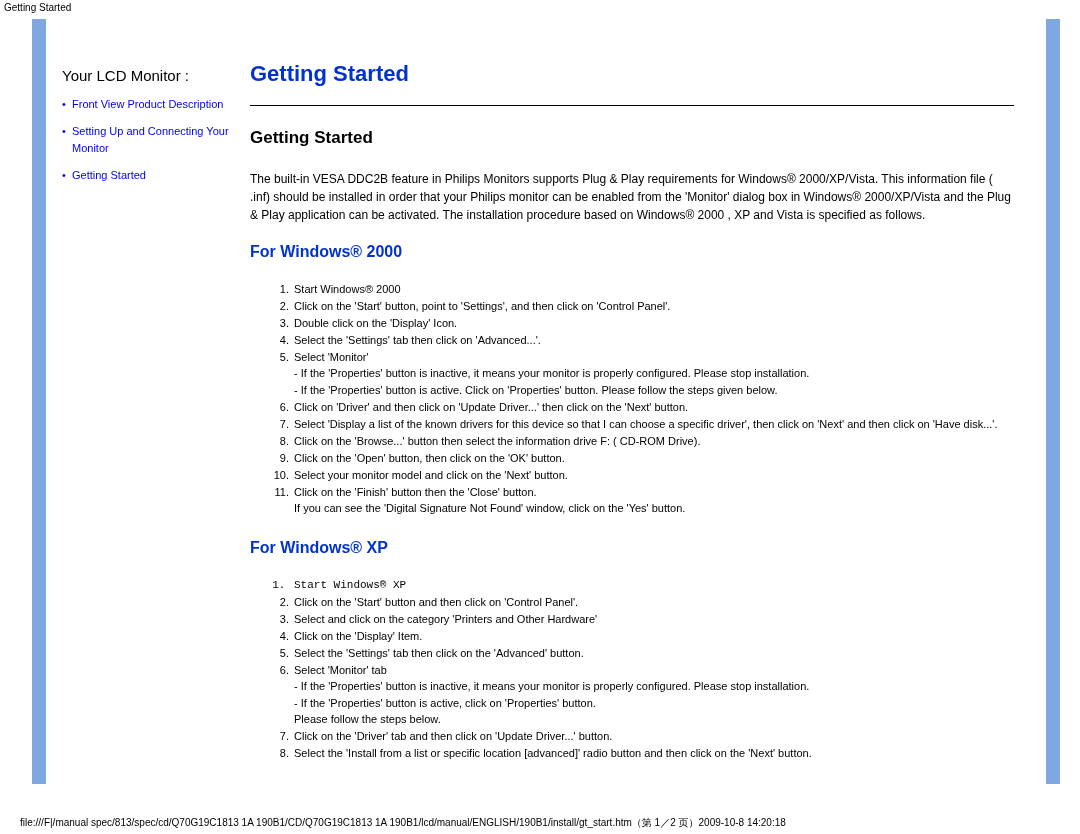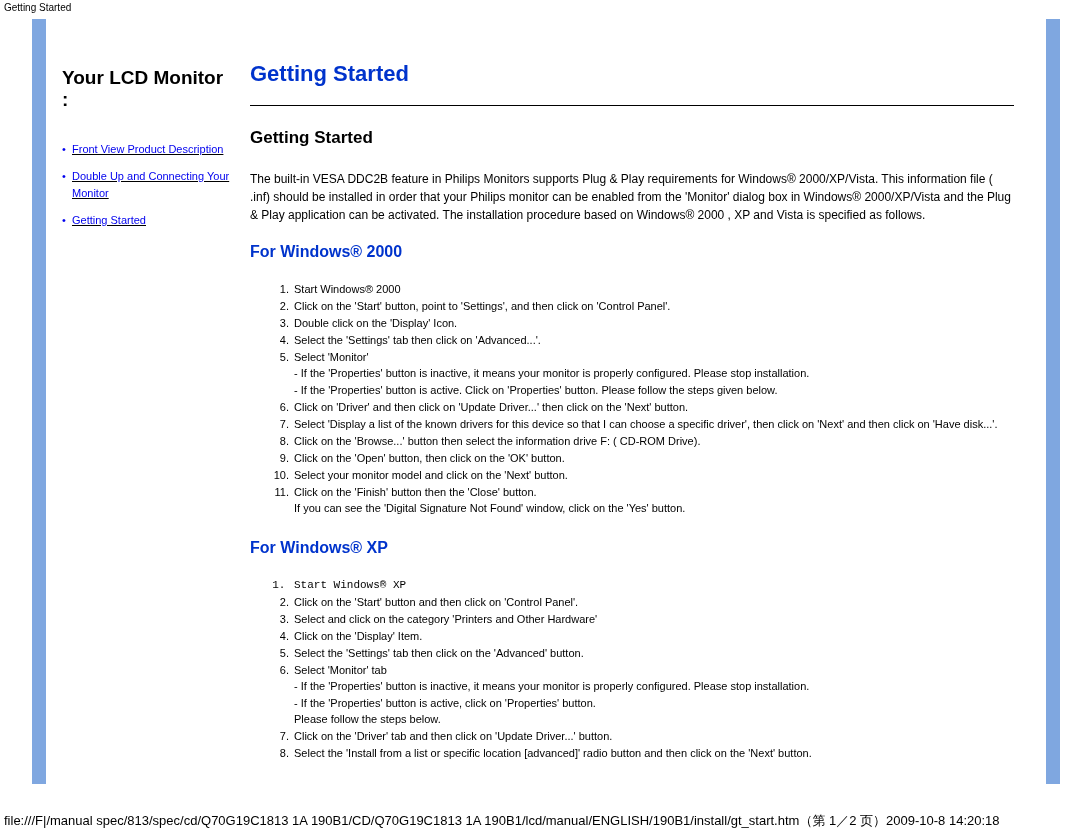--- a/index.html
+++ b/index.html
@@ -27,30 +27,29 @@
     width: 14px;
     background: #7fa7e0;
     flex: 0 0 14px;
     align-self: stretch;
   }
   .left-col {
     flex: 0 0 200px;
     padding: 48px 14px 0 16px;
   }
   .left-heading {
-    font-weight: bold;
-    font-size: 19px;
+    font-weight: normal;
+    font-size: 15px;
     color: #000;
-    margin-bottom: 28px;
+    margin-bottom: 10px;
   }
   .left-list {
     list-style: none;
     padding: 0;
     margin: 0;
-    text-decoration: underline;
   }
   .left-list li {
     font-size: 11px;
     color: #0000ee;
     line-height: 1.55;
     padding: 2px 0 8px 0;
     position: relative;
     padding-left: 10px;
   }
   .left-list li::before {
@@ -116,38 +115,38 @@
     padding-left: 2px;
   }
   .right-stripe {
     flex: 0 0 14px;
     background: #7fa7e0;
     align-self: stretch;
   }
   .footer {
     position: fixed;
     bottom: 4px;
-    left: 4px;
-    font-size: 13px;
+    left: 20px;
+    font-size: 10px;
     color: #000;
   }
 </style>
 </head>
 <body>
 
 <div class="top-label">Getting Started</div>
 
 <div class="page-wrap">
   <div class="blue-bar"></div>
 
   <div class="left-col">
     <div class="left-heading">Your LCD Monitor :</div>
     <ul class="left-list">
       <li><a>Front View Product Description</a></li>
-      <li><a>Double Up and Connecting Your Monitor</a></li>
+      <li><a>Setting Up and Connecting Your Monitor</a></li>
       <li><a>Getting Started</a></li>
     </ul>
   </div>
 
   <div class="main-col">
     <h1 class="main-title">Getting Started</h1>
     <hr class="sep">
     <h2 class="sub-title">Getting Started</h2>
     <p class="body-text">The built-in VESA DDC2B feature in Philips Monitors supports Plug &amp; Play requirements for Windows® 2000/XP/Vista. This information file ( .inf) should be installed in order that your Philips monitor can be enabled from the 'Monitor' dialog box in Windows® 2000/XP/Vista and the Plug &amp; Play application can be activated. The installation procedure based on Windows® 2000 , XP and Vista is specified as follows.</p>
 

